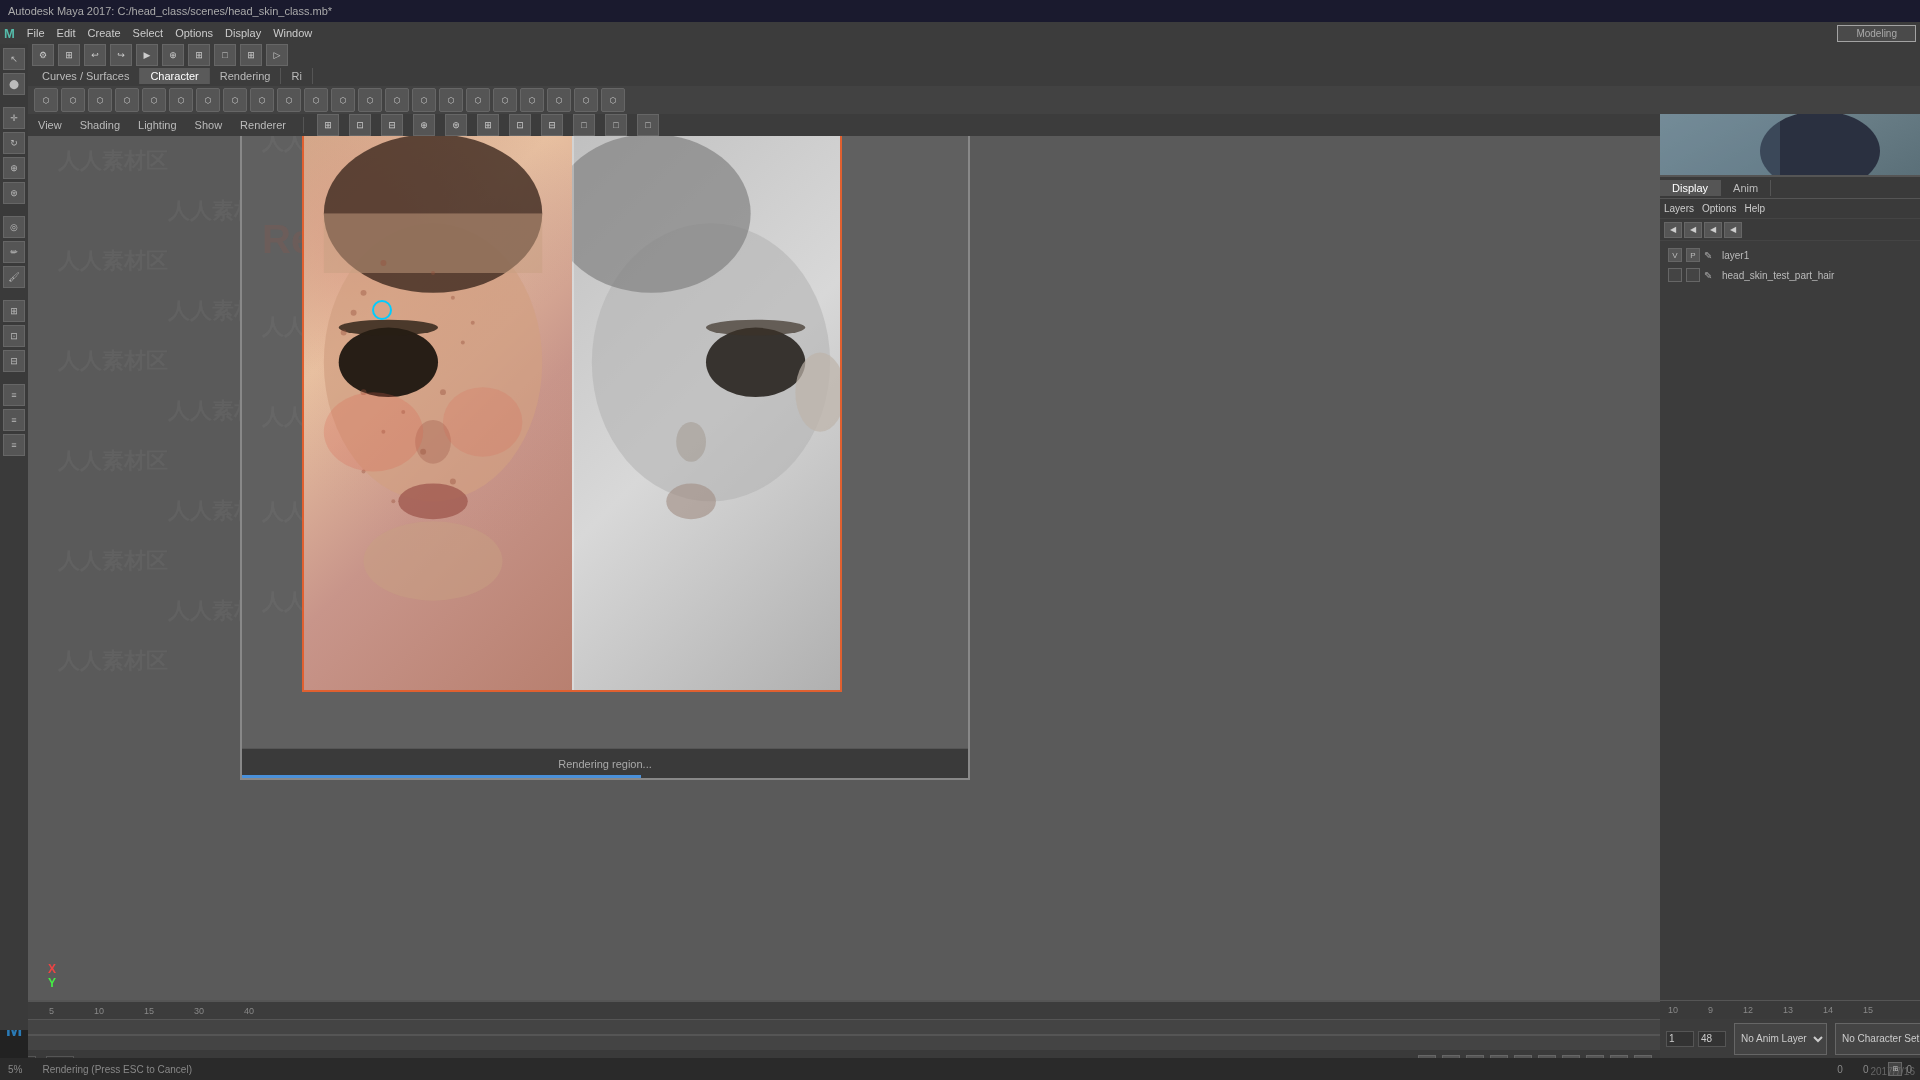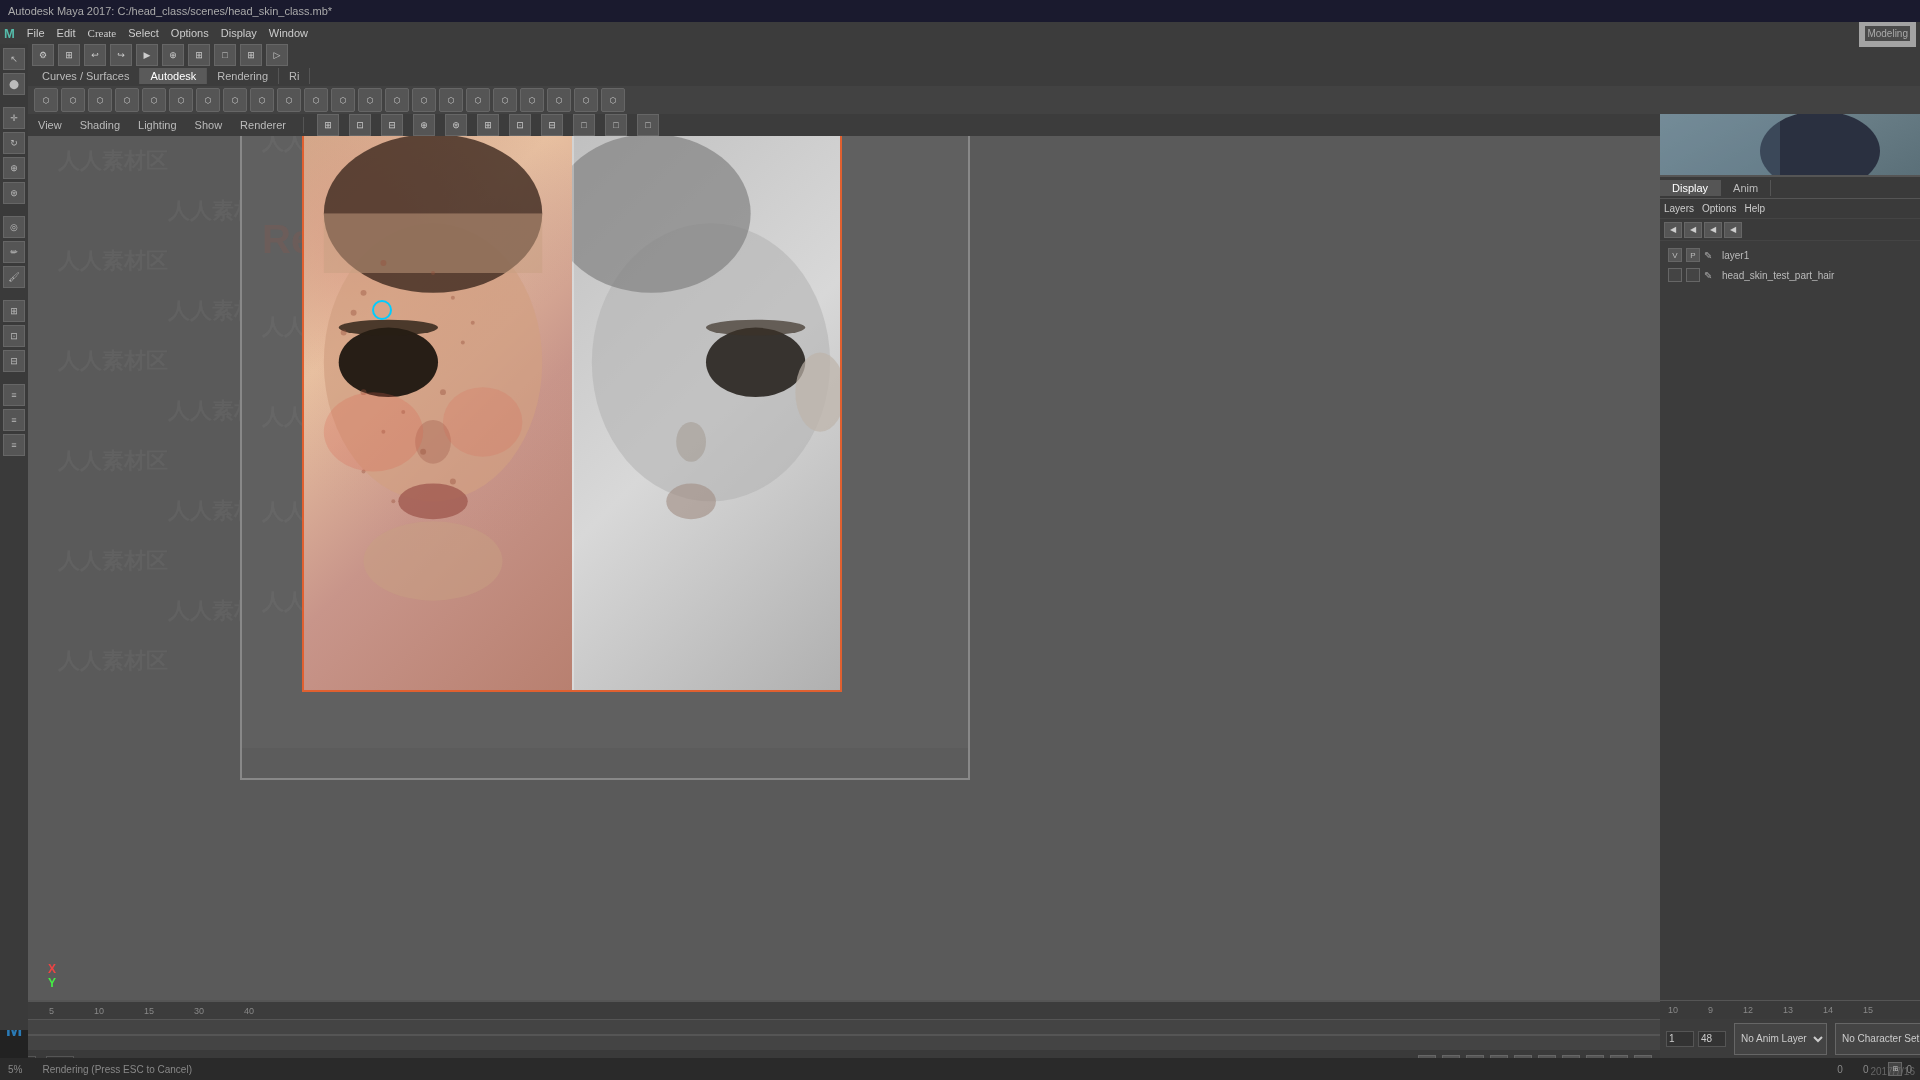--- a/index.html
+++ b/index.html
@@ -633,45 +633,45 @@
 <body>
 
 <div id="title-bar">
   <span>Autodesk Maya 2017: C:/head_class/scenes/head_skin_class.mb*</span>
 </div>
 
 <div id="menu-bar">
   <span style="color:#5ba; font-weight:bold; font-size:13px;">M</span>
   <span style="color:#ccc; cursor:pointer;">File</span>
   <span style="color:#ccc; cursor:pointer;">Edit</span>
-  <span style="color:#ccc; cursor:pointer;font-family:Liberation Serif, serif;">Create</span>
+  <span style="color:#ccc; cursor:pointer;">Create</span>
   <span style="color:#ccc; cursor:pointer;">Select</span>
   <span style="color:#ccc; cursor:pointer;">Options</span>
   <span style="color:#ccc; cursor:pointer;">Display</span>
   <span style="color:#ccc; cursor:pointer;">Window</span>
   <div style="flex:1;"></div>
-  <span style="font-size:10px; color:#aaa; background:#4a4a4a; padding:2px 2px; border:6px solid #a3a3a3; cursor:pointer;">Modeling</span>
+  <span style="font-size:10px; color:#aaa; background:#4a4a4a; padding:2px 18px; border:1px solid #a3a3a3; cursor:pointer;">Modeling</span>
 </div>
 
 <div id="toolbar-row2">
   <div class="render-tool-icon">⚙</div>
   <div class="render-tool-icon">⊞</div>
   <div class="render-tool-icon">↩</div>
   <div class="render-tool-icon">↪</div>
   <div class="render-tool-icon">▶</div>
   <div class="render-tool-icon">⊕</div>
   <div class="render-tool-icon">⊞</div>
   <div class="render-tool-icon">□</div>
   <div class="render-tool-icon">⊞</div>
   <div class="render-tool-icon">▷</div>
 </div>
 
 <div id="tab-bar">
   <div class="tab-item">Curves / Surfaces</div>
-  <div class="tab-item active">Autodesk</div>
+  <div class="tab-item active">Character</div>
   <div class="tab-item">Rendering</div>
   <div class="tab-item">Ri</div>
 </div>
 
 <div id="icon-shelf">
   <div class="shelf-icon">⬡</div>
   <div class="shelf-icon">⬡</div>
   <div class="shelf-icon">⬡</div>
   <div class="shelf-icon">⬡</div>
   <div class="shelf-icon">⬡</div>
@@ -910,20 +910,24 @@
           <ellipse cx="120" cy="310" rx="15" ry="20" fill="rgba(160,150,140,0.5)"></ellipse>
         </svg>
       </div>
 
       <div style="position:absolute; top:0; left:50%; width:2px; height:100%; background:rgba(255,255,255,0.3);"></div>
     </div>
 
     <div id="cursor-circle"></div>
   </div>
 
+  <div id="render-status-bar">
+    <span>Rendering region...</span>
+    <div id="progress-fill" style="width: 55%;"></div>
+  </div>
 </div>
 
 <div id="right-panel">
 
   <div id="webcam-area">
     <div id="webcam-face">
 
       <svg width="260" height="155" viewBox="0 0 260 155">
 
         <defs>

